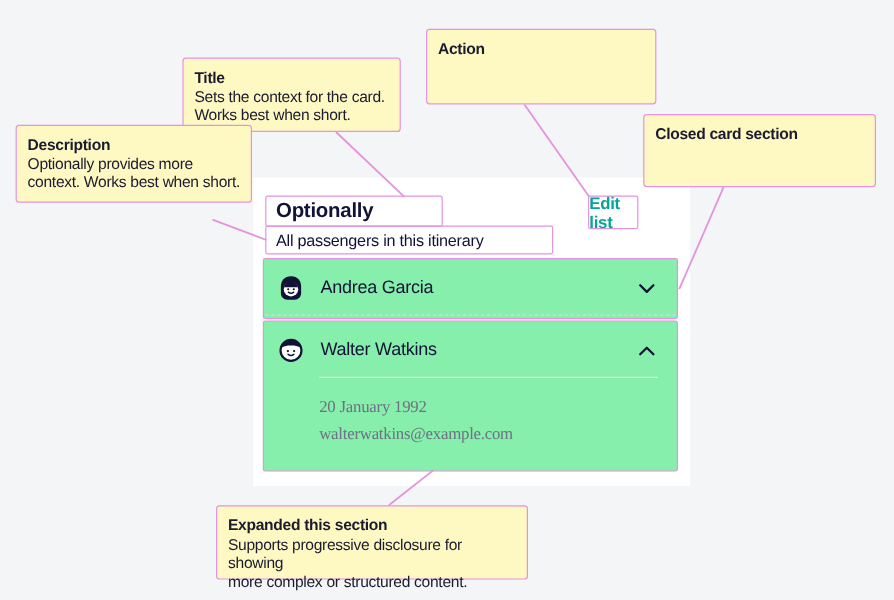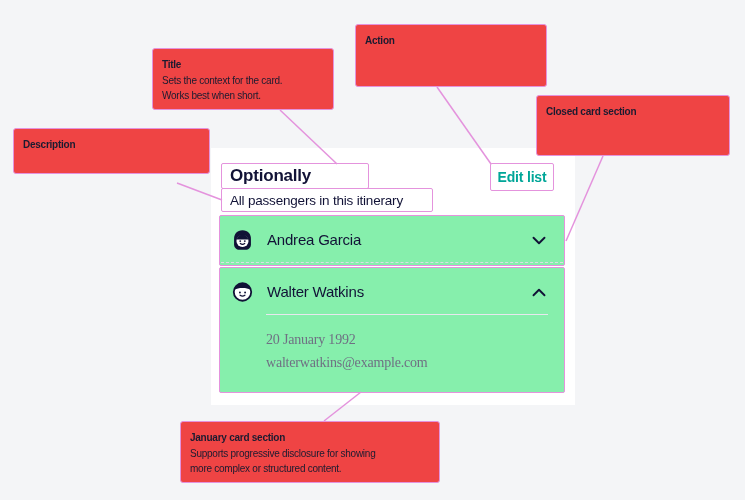--- a/index.html
+++ b/index.html
@@ -15,40 +15,40 @@
     position:absolute;left:211px;top:148px;width:364px;height:257px;
     background:#ffffff;
   }
 
   
   svg.connectors{position:absolute;left:0;top:0;width:745px;height:500px;z-index:5;pointer-events:none;}
 
   
   .ann{
     position:absolute;z-index:6;box-sizing:border-box;
-    background:#ef4444;border:1.5px solid #e493dd;border-radius:3px;
+    background:#fef9c3;border:1.5px solid #e493dd;border-radius:3px;
     padding:8px 9px;color:#1b1b30;
-    font-size:10px;line-height:15.6px;letter-spacing:-0.25px;
+    font-size:13px;line-height:15.6px;letter-spacing:-0.25px;
   }
   .ann .ann-heading{font-weight:bold;display:block;}
   .ann .ann-body{white-space:pre-line;display:block;}
   #ann-title{left:152px;top:48px;width:182px;height:62px;}
   #ann-action{left:355px;top:24px;width:192px;height:63px;}
-  #ann-description{left:13px;top:128px;width:197px;height:46px;}
+  #ann-description{left:13px;top:104px;width:197px;height:65px;}
   #ann-closed{left:536px;top:95px;width:194px;height:61px;}
   #ann-expanded{left:180px;top:421px;width:260px;height:62px;}
 
   
   .obox{
     position:absolute;z-index:4;box-sizing:border-box;
     border:1.5px solid #e493dd;border-radius:2px;background:transparent;
   }
   #box-card-title{left:221px;top:163px;width:148px;height:26px;display:flex;align-items:center;padding-left:8px;}
-  #box-card-desc{left:221px;top:188px;width:212px;height:24px;display:flex;align-items:center;padding-left:8px;}
-  #box-action{left:490px;top:163px;width:64px;height:28px;display:flex;align-items:center;justify-content:center;background:#ffffff;cursor:pointer;}
+  #box-card-desc{left:221px;top:188px;width:240px;height:24px;display:flex;align-items:center;padding-left:8px;}
+  #box-action{left:490px;top:163px;width:42px;height:28px;display:flex;align-items:center;justify-content:center;background:#ffffff;cursor:pointer;}
 
   .card-title-text{font-size:17px;font-weight:bold;color:#111236;letter-spacing:-0.2px;}
   .card-desc-text{font-size:13.5px;color:#111236;letter-spacing:-0.2px;white-space:nowrap;}
   .action-text{font-size:14px;font-weight:bold;color:#00a698;letter-spacing:-0.2px;}
 
   
   .card-section{
     position:absolute;z-index:4;box-sizing:border-box;
     border:1.5px solid #e493dd;border-radius:2px;background:#86efac;
   }
@@ -96,26 +96,28 @@
   <div class="ann" id="ann-title">
     <span class="ann-heading">Title</span>
     <span class="ann-body">Sets the context for the card.
 Works best when short.</span>
   </div>
   <div class="ann" id="ann-action">
     <span class="ann-heading">Action</span>
   </div>
   <div class="ann" id="ann-description">
     <span class="ann-heading">Description</span>
+    <span class="ann-body">Optionally provides more
+context. Works best when short.</span>
   </div>
   <div class="ann" id="ann-closed">
     <span class="ann-heading">Closed card section</span>
   </div>
   <div class="ann" id="ann-expanded">
-    <span class="ann-heading">January card section</span>
+    <span class="ann-heading">Expanded this section</span>
     <span class="ann-body">Supports progressive disclosure for showing
 more complex or structured content.</span>
   </div>
 
   <div class="obox" id="box-card-title">
     <span class="card-title-text">Optionally</span>
   </div>
   <div class="obox" id="box-card-desc">
     <span class="card-desc-text">All passengers in this itinerary</span>
   </div>

